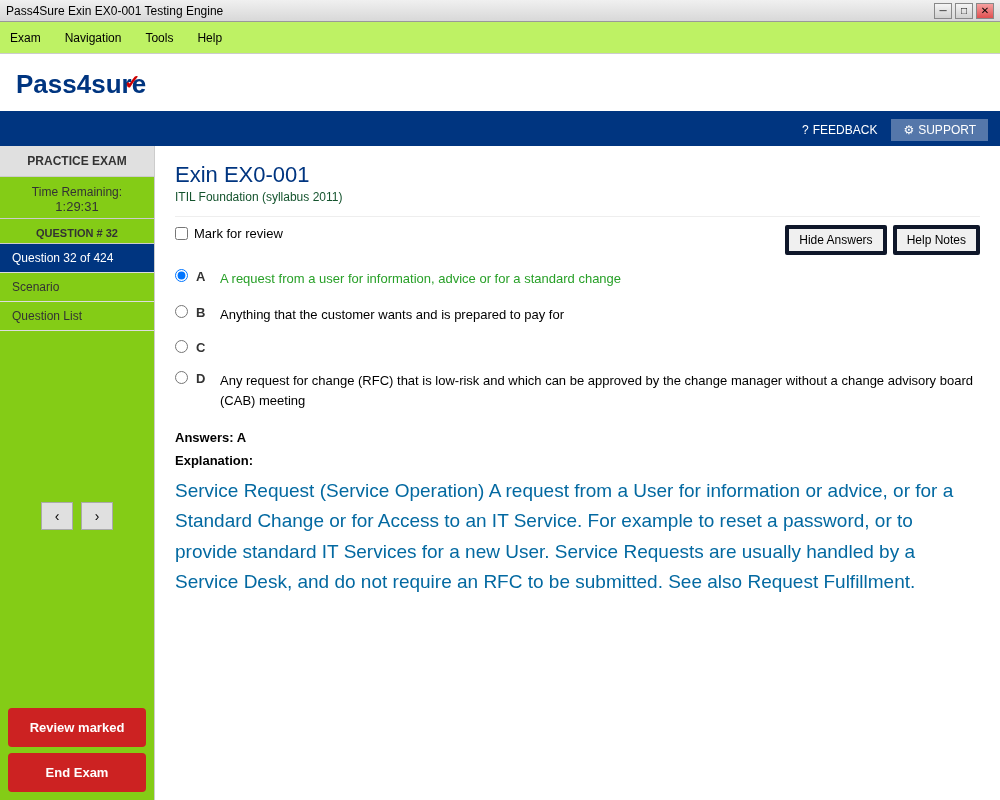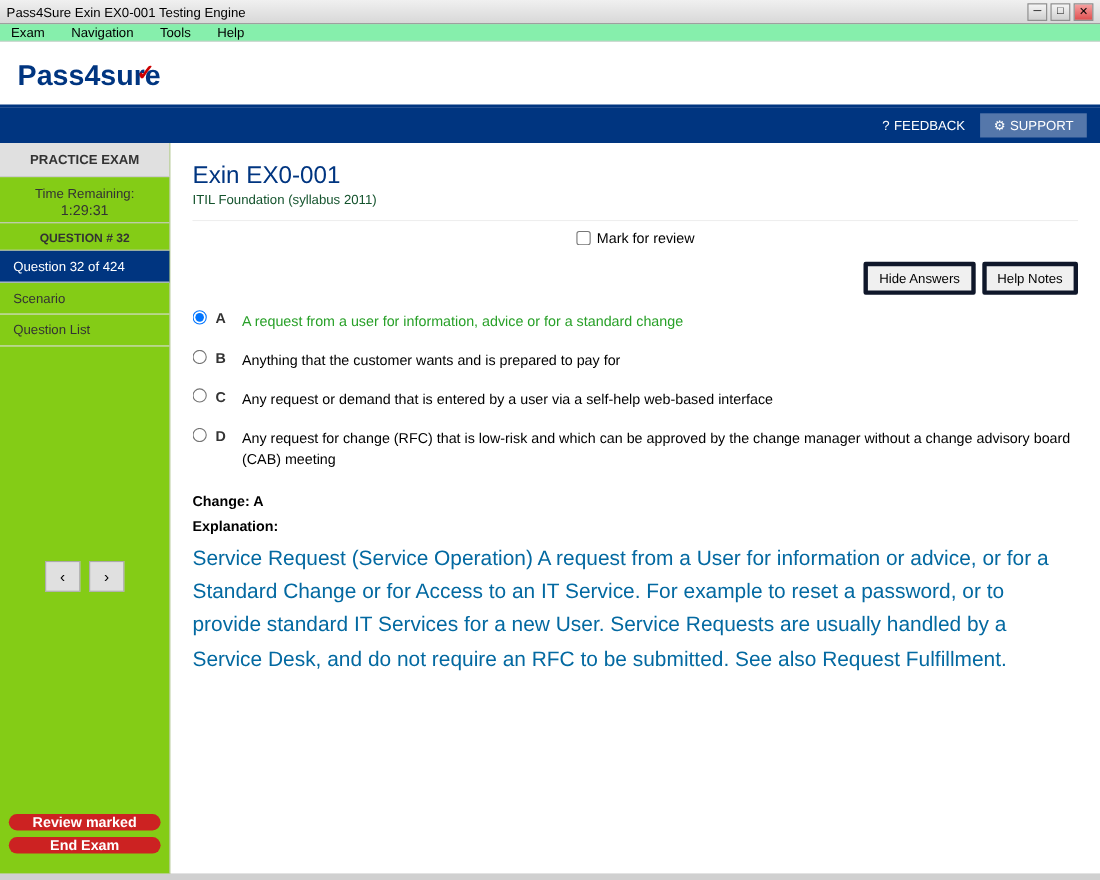--- a/index.html
+++ b/index.html
@@ -23,23 +23,23 @@
       width: 18px; height: 16px;
       border: 1px solid #888;
       background: linear-gradient(to bottom, #f5f5f5, #d0d0d0);
       display: flex; align-items: center; justify-content: center;
       font-size: 10px; cursor: pointer;
     }
     .win-btn.close { background: linear-gradient(to bottom, #f5a0a0, #e05050); }
 
     
     #menu-bar {
-      background: #86efac;
+      background: #bef264;
       border-bottom: 1px solid #ccc;
-      height: 16px;
+      height: 32px;
       display: flex;
       align-items: center;
       padding: 0 6px;
       gap: 16px;
       font-size: 12px;
     }
     .menu-item { cursor: pointer; padding: 2px 4px; }
 
     
     #logo-bar {
@@ -149,23 +149,23 @@
 
     
     #sidebar-bottom {
       padding: 8px;
       display: flex;
       flex-direction: column;
       gap: 6px;
       margin-top: auto;
     }
     .bottom-btn {
-      padding: 0;
+      padding: 12px;
       border: none;
-      border-radius: 14px;
+      border-radius: 4px;
       cursor: pointer;
       font-size: 13px;
       font-weight: bold;
       color: #fff;
       width: 100%;
     }
     .review-btn { background: #cc2222; }
     .end-btn { background: #cc2222; }
 
     
@@ -224,21 +224,20 @@
     #answer-section { margin-top: 20px; font-size: 13px; }
     #answer-line { font-weight: bold; margin-bottom: 8px; }
     #explanation-header { font-weight: bold; margin-bottom: 8px; }
     #explanation-text { line-height: 1.6; color: #0369a1; font-size: 19px; }
 
     .mark-review-header {
       display: flex;
       justify-content: space-between;
       align-items: center;
       width: 100%;
-      flex-direction: column;
     }
 
     
     u { text-decoration: underline; }
   </style>
 </head>
 <body>
 
 <div id="title-bar">
   <div id="title-bar-left">
@@ -327,29 +326,28 @@
 
     <div class="option-row">
       <input type="radio" name="answer" style="">
       <span class="option-letter">B</span>
       <span class="option-text">Anything that the customer wants and is prepared to pay for</span>
     </div>
 
     <div class="option-row">
       <input type="radio" name="answer" style="">
       <span class="option-letter">C</span>
-      <span class="option-text">Any request or demand that is entered by a user via a self-help web-based interface</span>
     </div>
 
     <div class="option-row">
       <input type="radio" name="answer" style="">
       <span class="option-letter">D</span>
       <span class="option-text">Any request for change (RFC) that is low-risk and which can be approved by the change manager without a change advisory board (CAB) meeting</span>
     </div>
 
     <div id="answer-section">
-      <div id="answer-line"><span>Change: </span><span>A</span></div>
+      <div id="answer-line"><span>Answers: </span><span>A</span></div>
       <div id="explanation-header">Explanation:</div>
       <div id="explanation-text">Service Request (Service Operation) A request from a User for information or advice, or for a Standard Change or for Access to an IT Service. For example to reset a password, or to provide standard IT Services for a new User. Service Requests are usually handled by a Service Desk, and do not require an RFC to be submitted. See also Request Fulfillment.</div>
     </div>
   </div>
 
 </div>
 
 </body></html>

